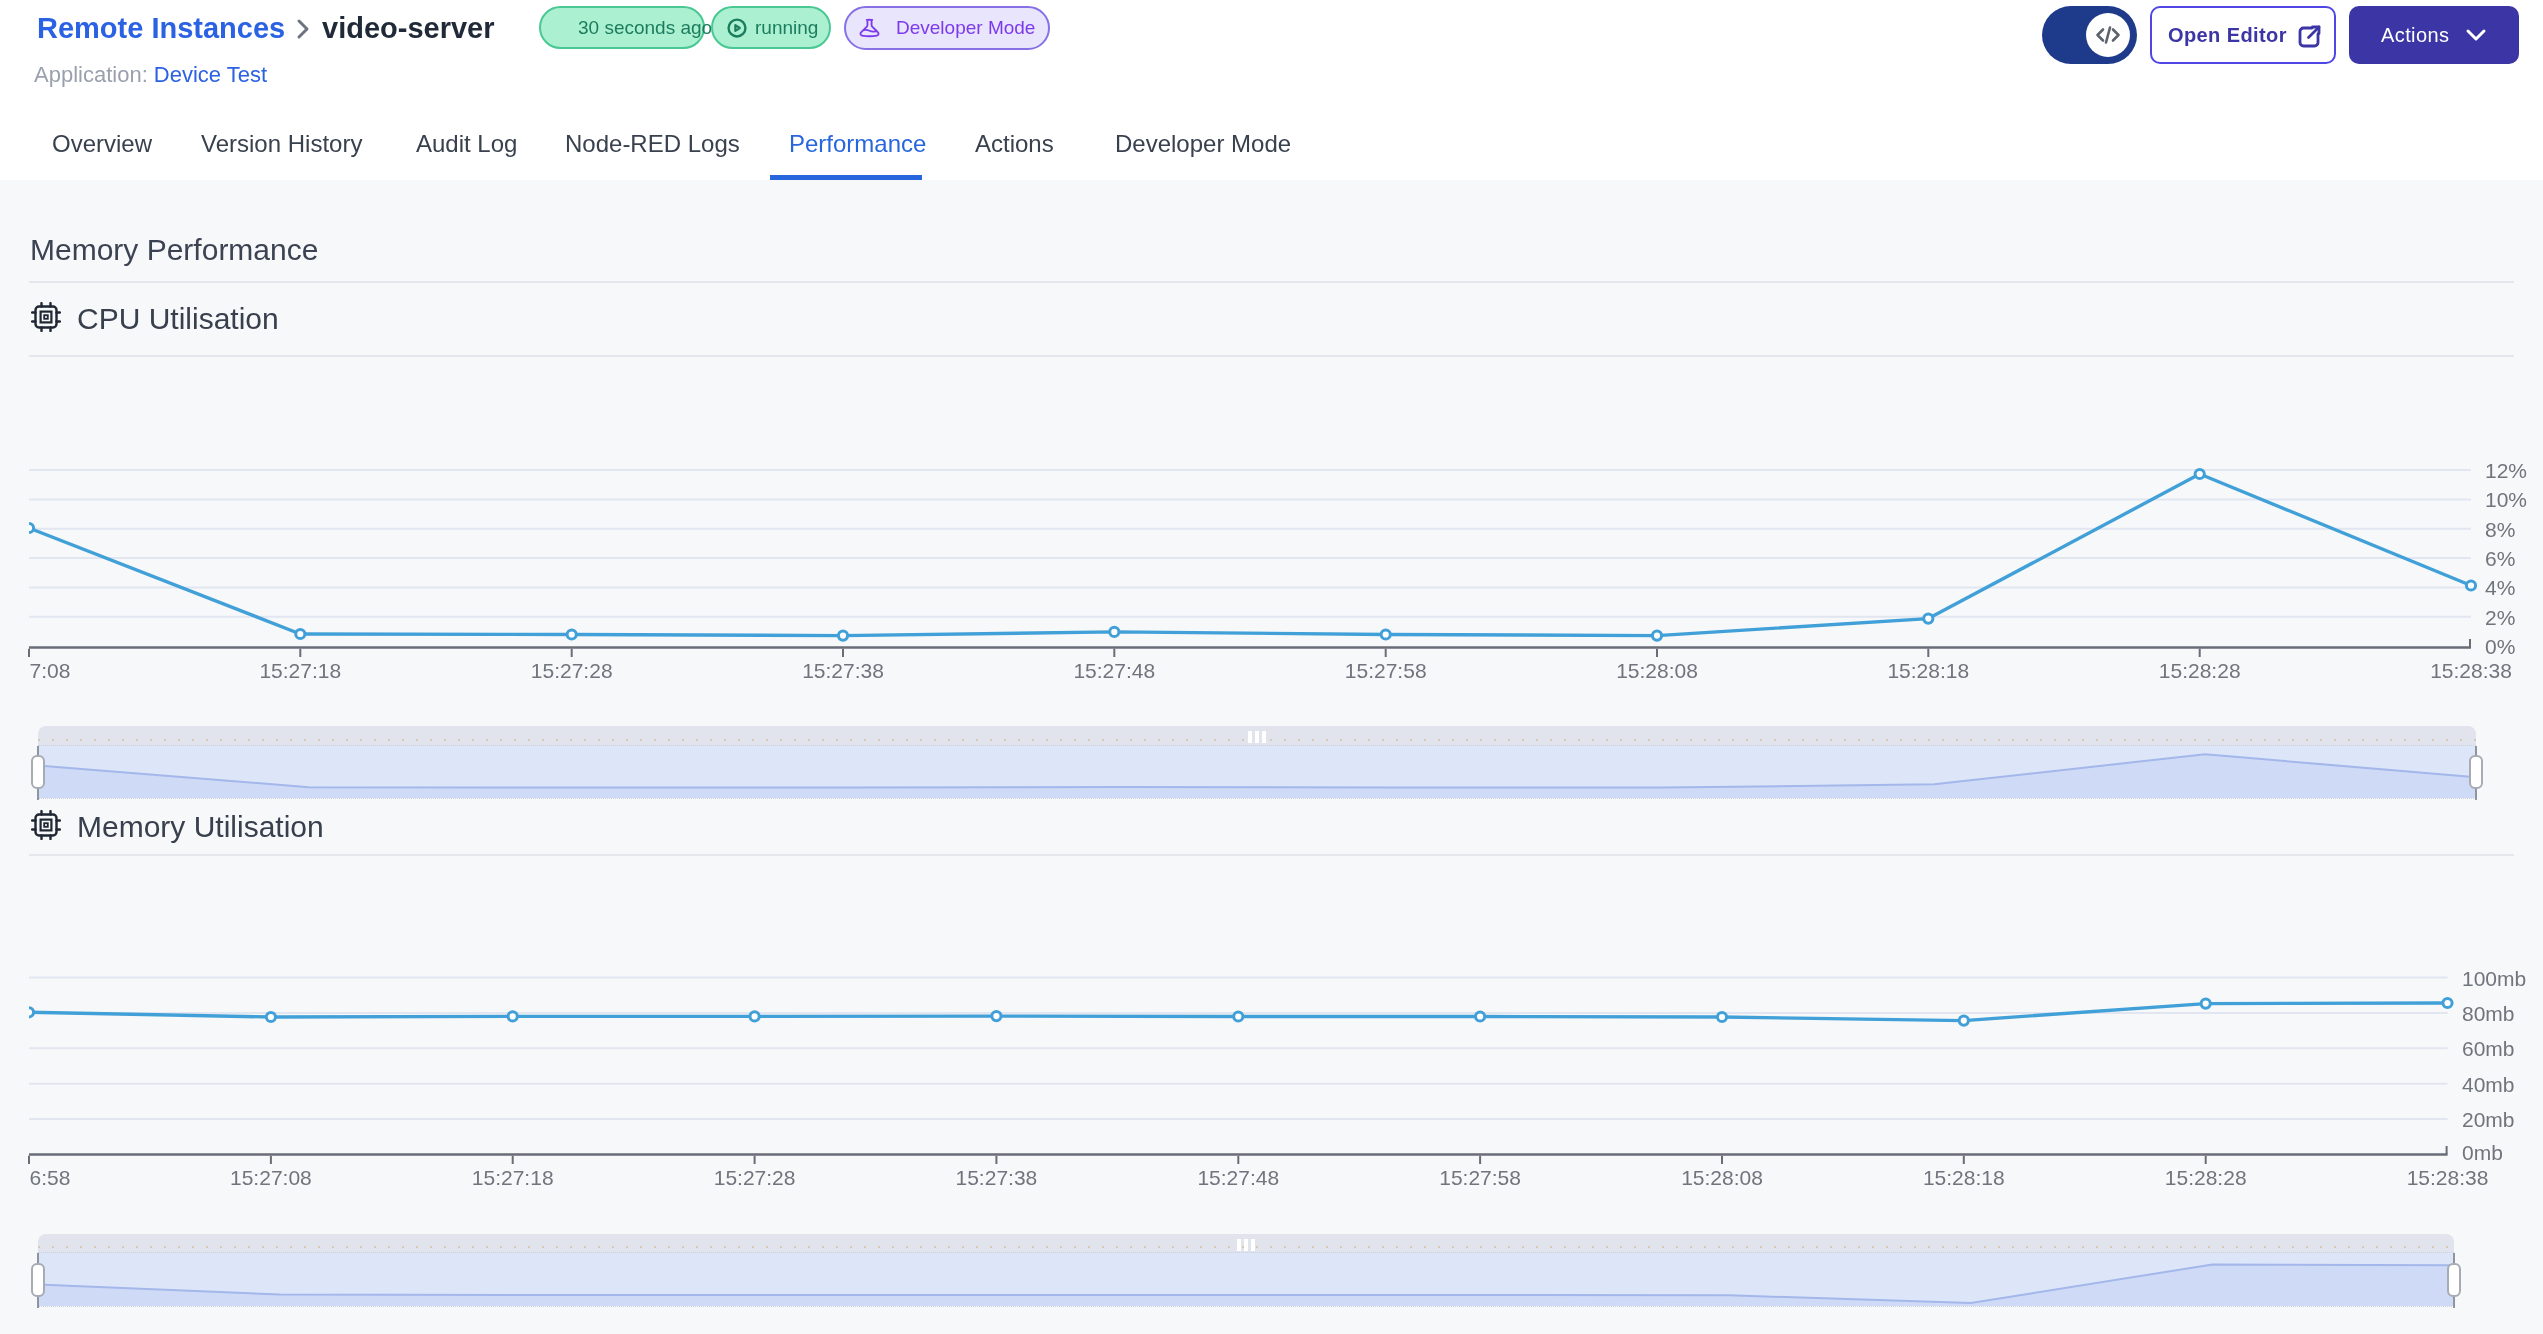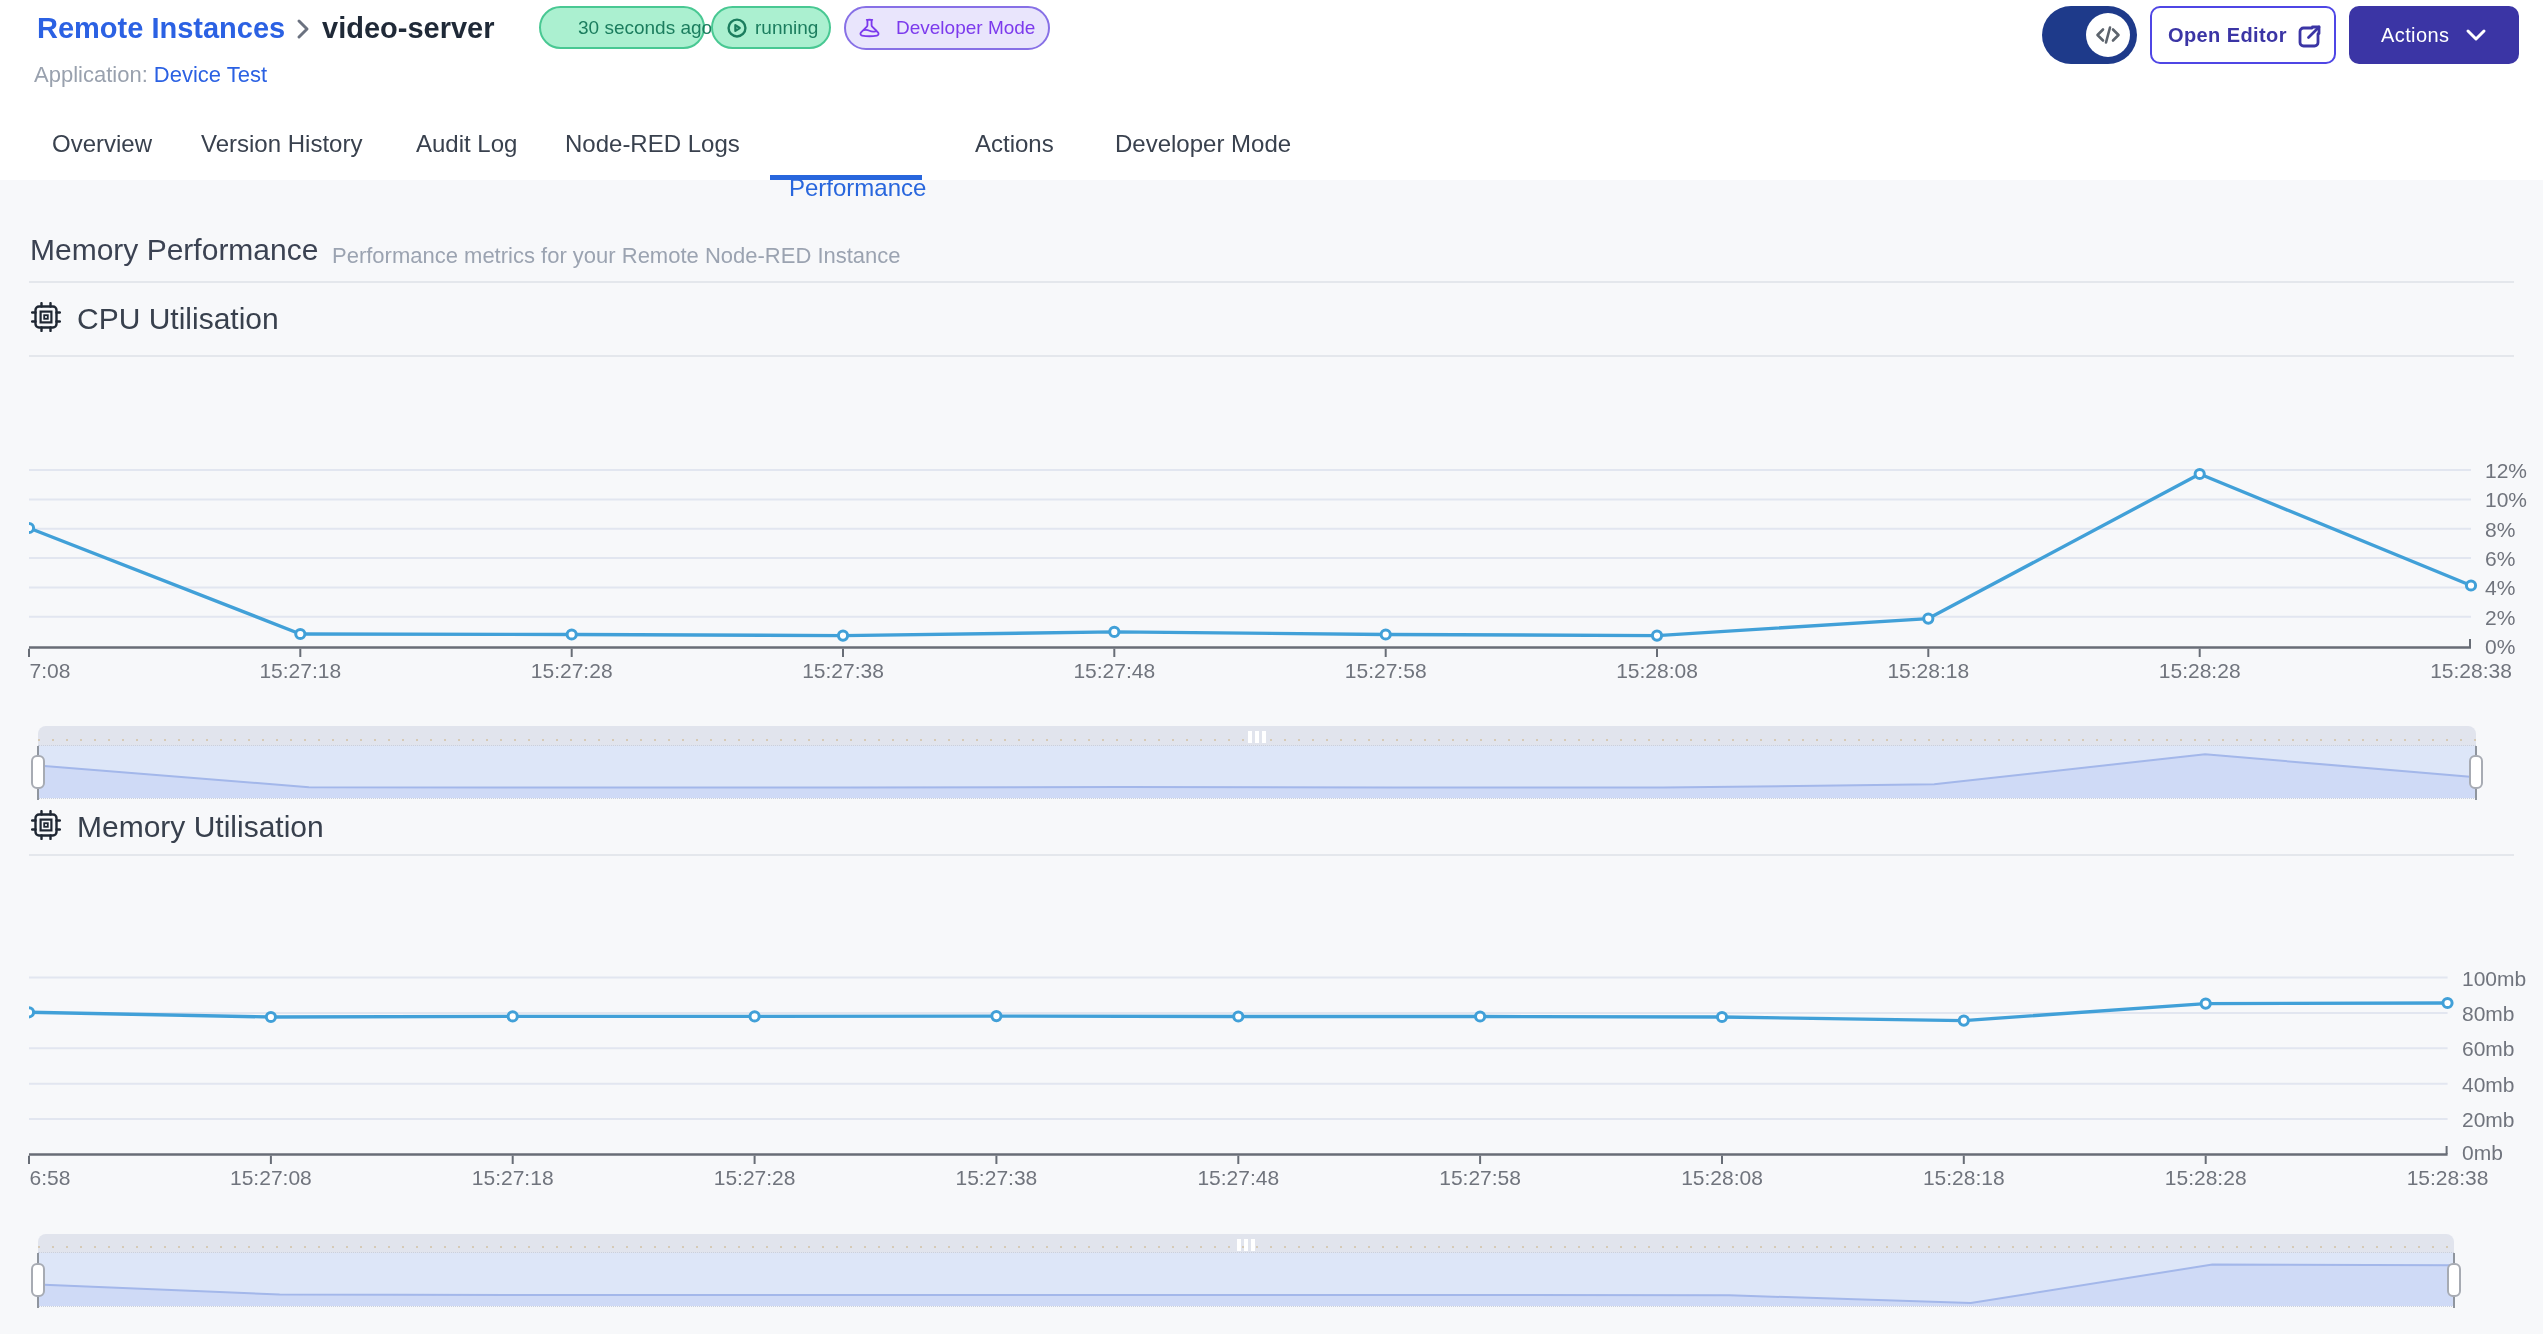--- a/index.html
+++ b/index.html
@@ -58,27 +58,26 @@
   <svg class="abs" style="left:2464px; top:28px;" width="24" height="16" viewBox="0 0 24 16">
       <polyline points="4,3 12,11 20,3" fill="none" stroke="#ffffff" stroke-width="3" stroke-linecap="round" stroke-linejoin="round"></polyline>
     </svg>
 
   <div class="abs" style="left:34px; top:62px; font-size:22px; color:#99a1ae;">Application: <span style="color:#2b61e3;">Device Test</span></div>
 
   <div class="abs" style="left:52px;    top:130px; font-size:24px; color:#39414e;">Overview</div>
   <div class="abs" style="left:201px;   top:130px; font-size:24px; color:#39414e;">Version History</div>
   <div class="abs" style="left:416px;   top:130px; font-size:24px; color:#39414e;">Audit Log</div>
   <div class="abs" style="left:565px;   top:130px; font-size:24px; color:#39414e;">Node-RED Logs</div>
-  <div class="abs" style="left:789px;   top:130px; font-size:24px; color:#2866dd;margin-top:44px;">Performance</div>
+  <div class="abs" style="left:789px;   top:130px; font-size:24px; color:#2866dd;">Performance</div>
   <div class="abs" style="left:975px;   top:130px; font-size:24px; color:#39414e;">Actions</div>
   <div class="abs" style="left:1115px;  top:130px; font-size:24px; color:#39414e;">Developer Mode</div>
   <div class="abs" style="left:770px; top:175px; width:152px; height:5px; background:#2866dd;"></div>
 
   <div class="abs" style="left:30px; top:233px; font-size:30px; color:#3b4252;">Memory Performance</div>
-  <div class="abs" style="left:332px; top:243px; font-size:22px; color:#9ba3b1;">Performance metrics for your Remote Node-RED Instance</div>
   <div class="abs" style="left:29px; top:281px; width:2485px; height:2px; background:#e4e7ec;"></div>
 
   <svg class="abs" style="left:31px; top:302px;" width="30" height="30" viewBox="0 0 30 30">
     <g fill="none" stroke="#1f2733" stroke-width="2.4" stroke-linecap="round">
       <rect x="4.5" y="4.5" width="21" height="21" rx="3.5"></rect>
       <rect x="9.6" y="9.6" width="10.8" height="10.8" stroke-width="2.2"></rect>
       <rect x="13.2" y="13.2" width="3.6" height="3.6" stroke-width="1.8"></rect>
       <path d="M10.5 4.5v-3.4M19.5 4.5v-3.4M10.5 28.9v-3.4M19.5 28.9v-3.4M4.5 10.5h-3.4M4.5 19.5h-3.4M28.9 10.5h-3.4M28.9 19.5h-3.4"></path>
     </g>
   </svg>

